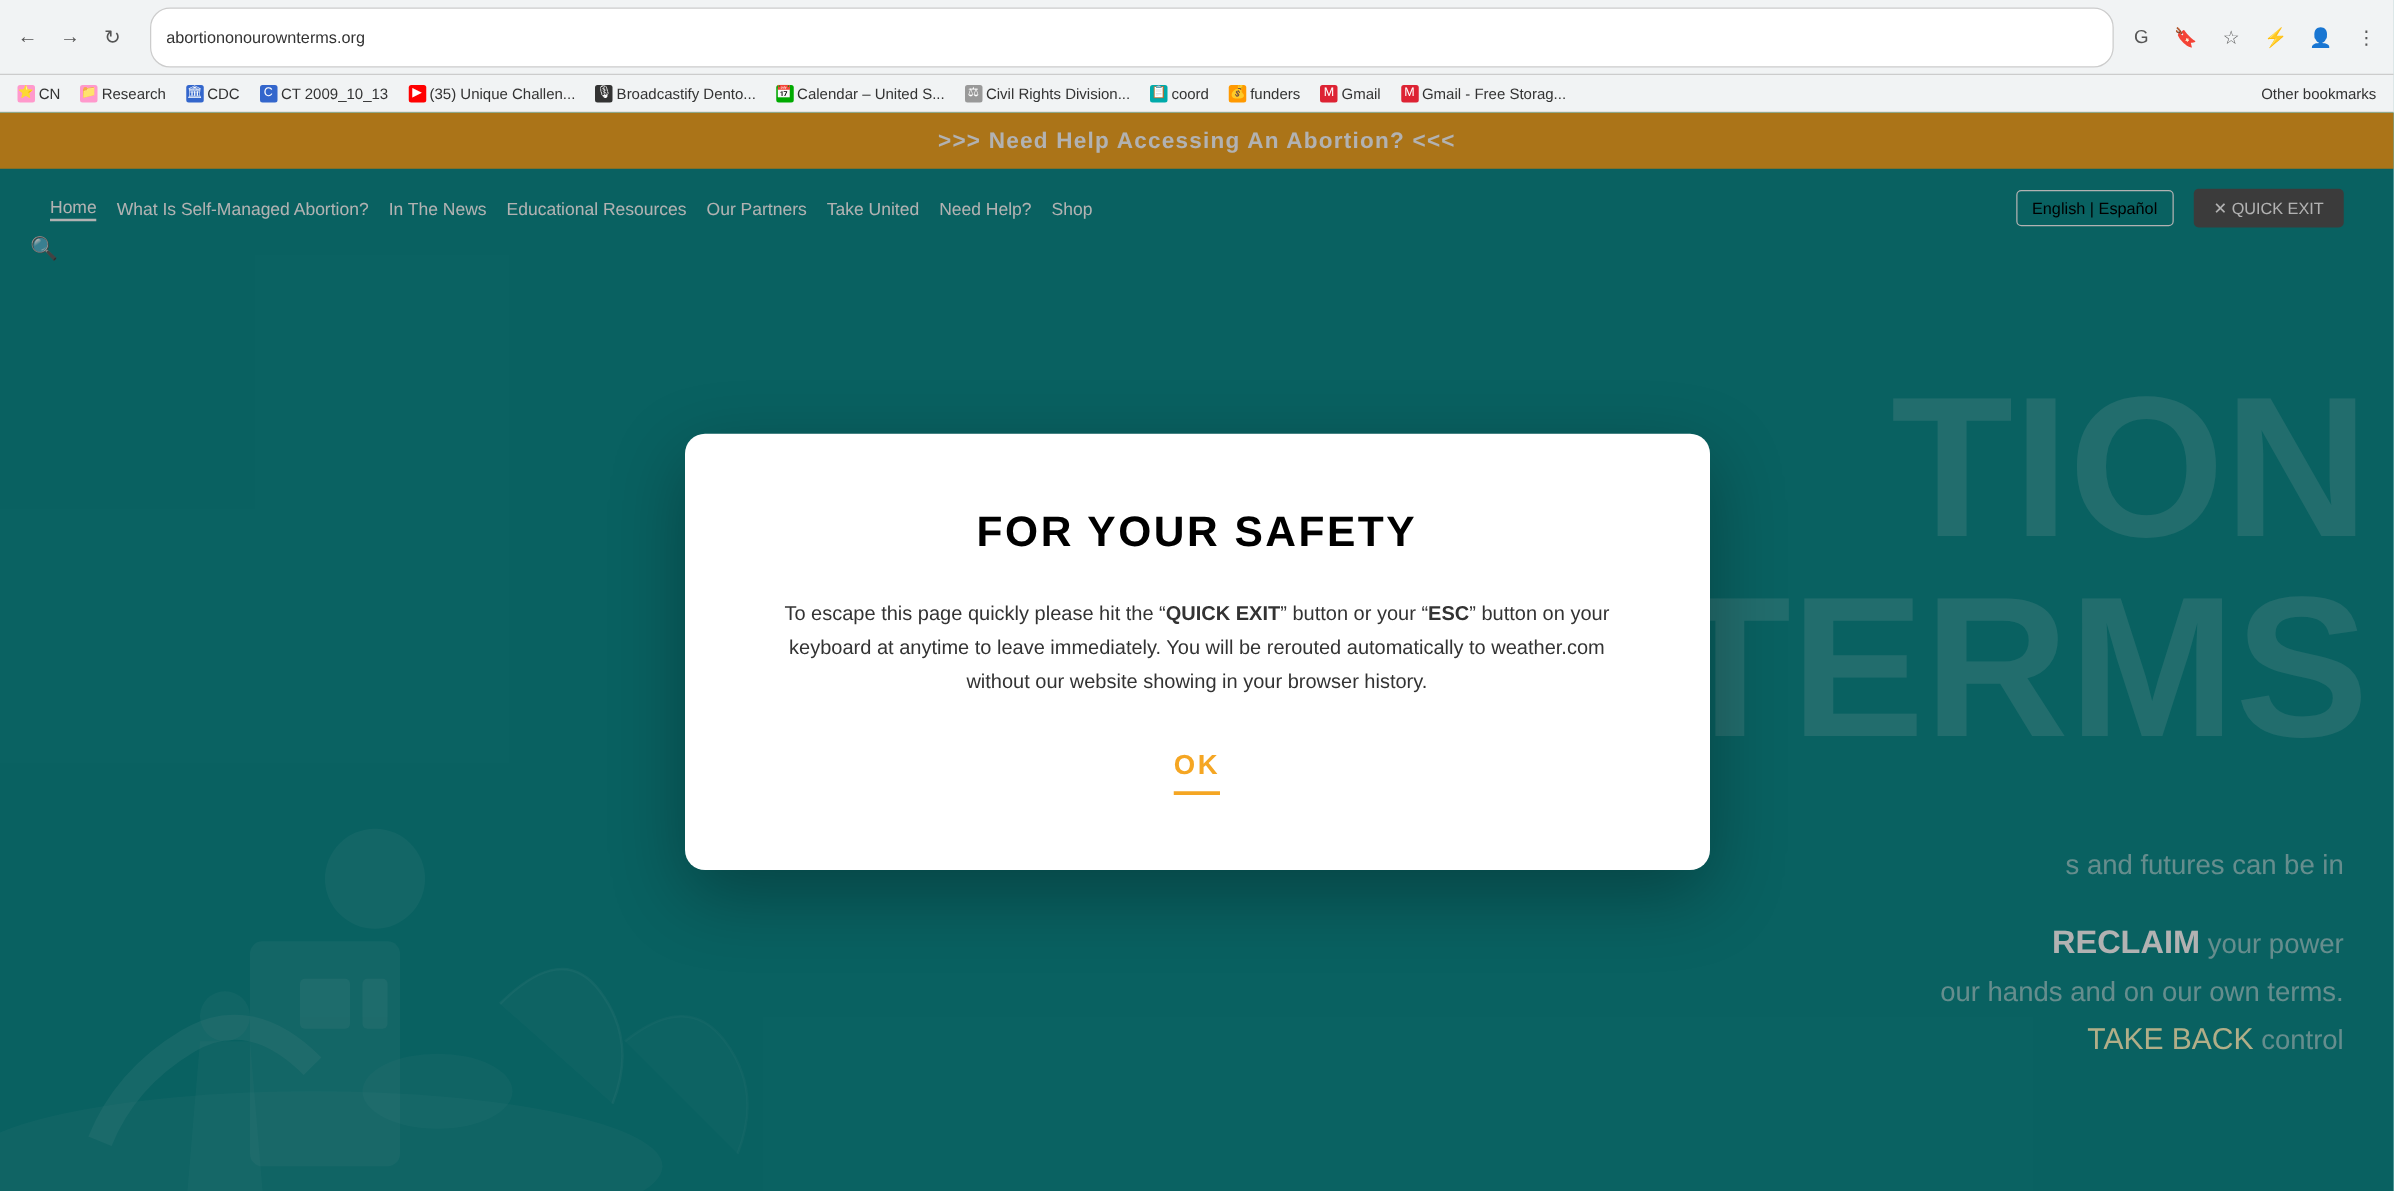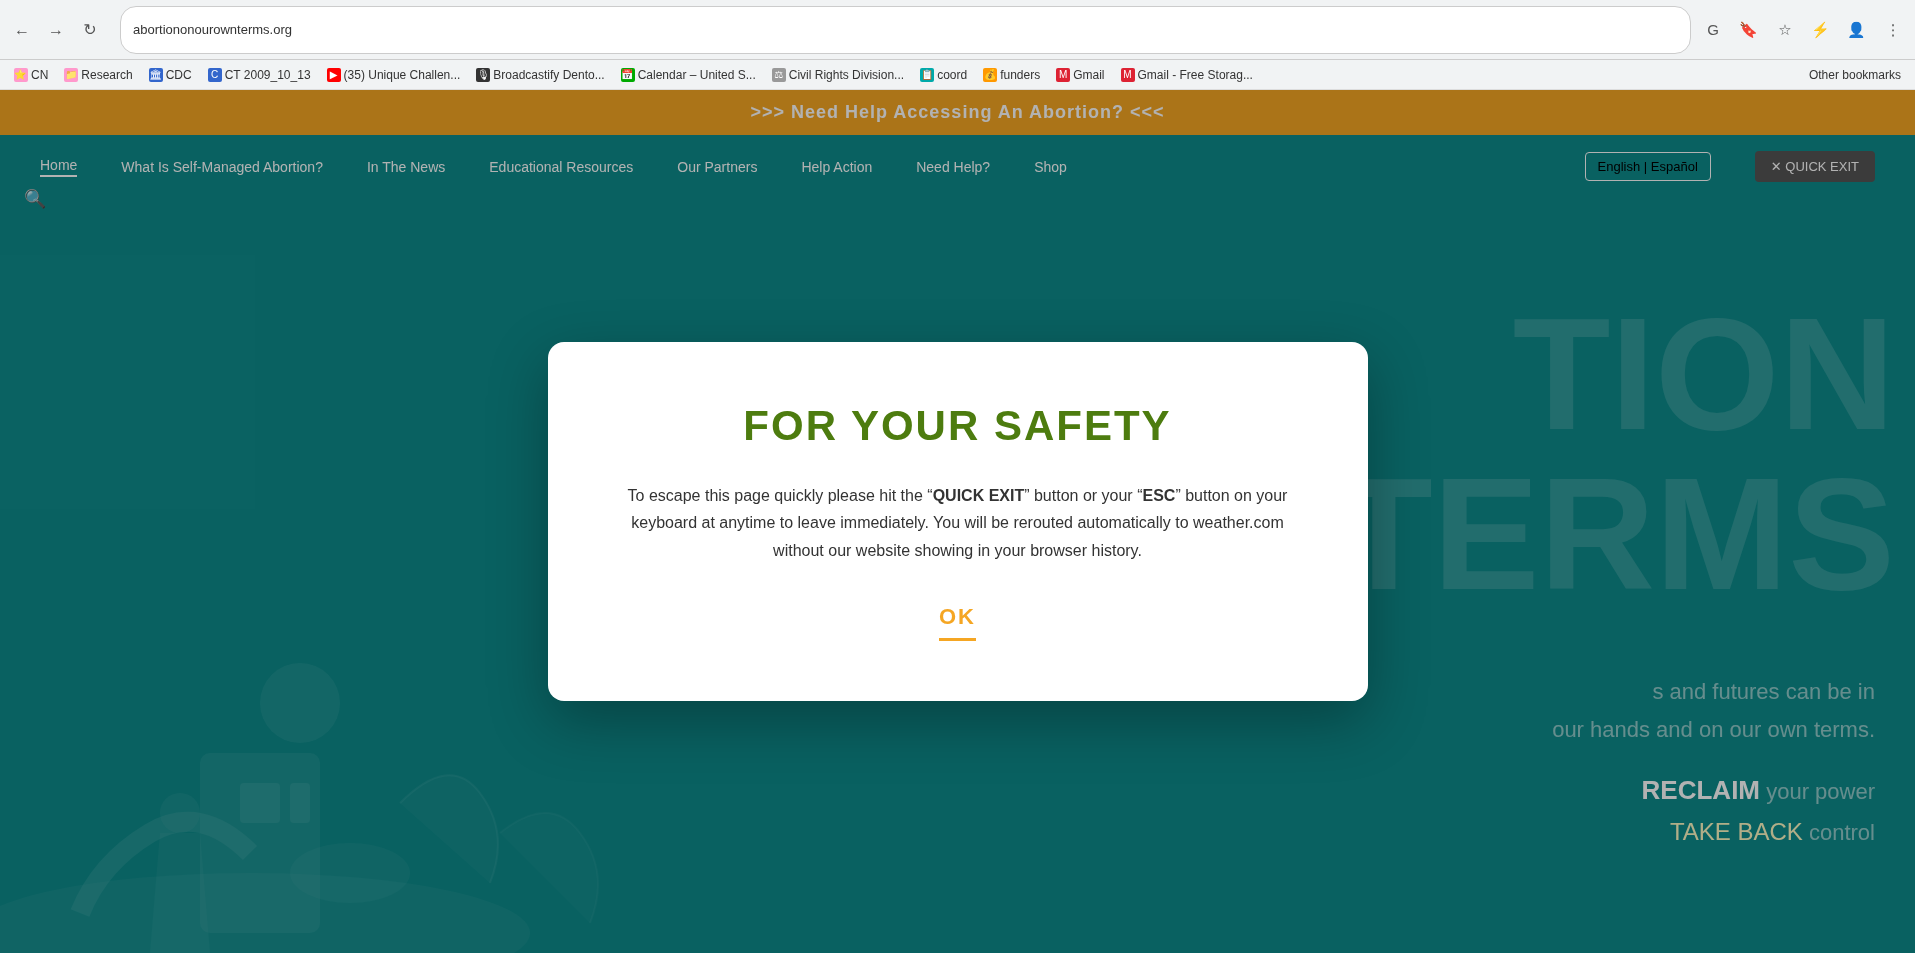--- a/index.html
+++ b/index.html
@@ -118,21 +118,21 @@
       color: white;
       letter-spacing: 1px;
     }
 
     
     .site-nav {
       background: transparent;
       padding: 16px 40px;
       display: flex;
       align-items: center;
-      gap: 44px;
+      gap: 16px;
     }
     .nav-link {
       color: white;
       text-decoration: none;
       font-size: 14px;
       font-weight: 500;
       cursor: pointer;
     }
     .nav-link.active {
       border-bottom: 2px solid white;
@@ -215,23 +215,23 @@
     }
     .modal {
       background: white;
       border-radius: 16px;
       width: 820px;
       padding: 60px 80px;
       text-align: center;
       box-shadow: 0 20px 60px rgba(0,0,0,0.3);
     }
     .modal-title {
-      font-size: 42px;
+      font-size: 34px;
       font-weight: 900;
-      color: #4d7c0f;
+      color: #000000;
       margin-bottom: 32px;
       letter-spacing: 2px;
     }
     .modal-body {
       font-size: 16px;
       color: #333;
       line-height: 1.7;
       margin-bottom: 40px;
     }
     .modal-body strong { font-weight: 800; }
@@ -329,44 +329,44 @@
   <div class="top-banner">
     <span>&gt;&gt;&gt; Need Help Accessing An Abortion? &lt;&lt;&lt;</span>
   </div>
 
   <nav class="site-nav">
     <a class="nav-link active">Home</a>
     <a class="nav-link">What Is Self-Managed Abortion?</a>
     <a class="nav-link">In The News</a>
     <a class="nav-link">Educational Resources</a>
     <a class="nav-link">Our Partners</a>
-    <a class="nav-link">Help Action</a>
+    <a class="nav-link">Take United</a>
     <a class="nav-link">Need Help?</a>
     <a class="nav-link">Shop</a>
     <div class="nav-spacer"></div>
     <div class="lang-switcher">English | Español</div>
     <button class="quick-exit-btn">✕ QUICK EXIT</button>
   </nav>
 
   <div style="padding-left: 44px; margin-top: -10px;">
     <span class="search-icon-nav">🔍</span>
   </div>
 
   <div class="hero-bg">
     <div>TION</div>
     <div>WN TERMS</div>
   </div>
 
   <div class="hero-subtext">
     <div>s and futures can be in</div>
-    <div>our hands and on our own terms.</div>
     <div style="margin-top: 20px;">
       <span class="reclaim" style="font-weight:900; font-size:26px; color:white;">RECLAIM</span>
       <span> your power</span>
     </div>
+    <div>our hands and on our own terms.</div>
     <div>
       <span class="takeback" style="font-weight:400; font-size:24px; color:#fef9c3;">TAKE BACK</span>
       <span> control</span>
     </div>
   </div>
 
   <svg class="hero-illustration" viewBox="0 0 700 500" xmlns="http://www.w3.org/2000/svg">
 
     <ellipse cx="250" cy="480" rx="280" ry="60" fill="rgba(255,255,255,0.1)"></ellipse>
     <rect x="200" y="300" width="120" height="180" rx="10" fill="rgba(255,255,255,0.15)"></rect>

